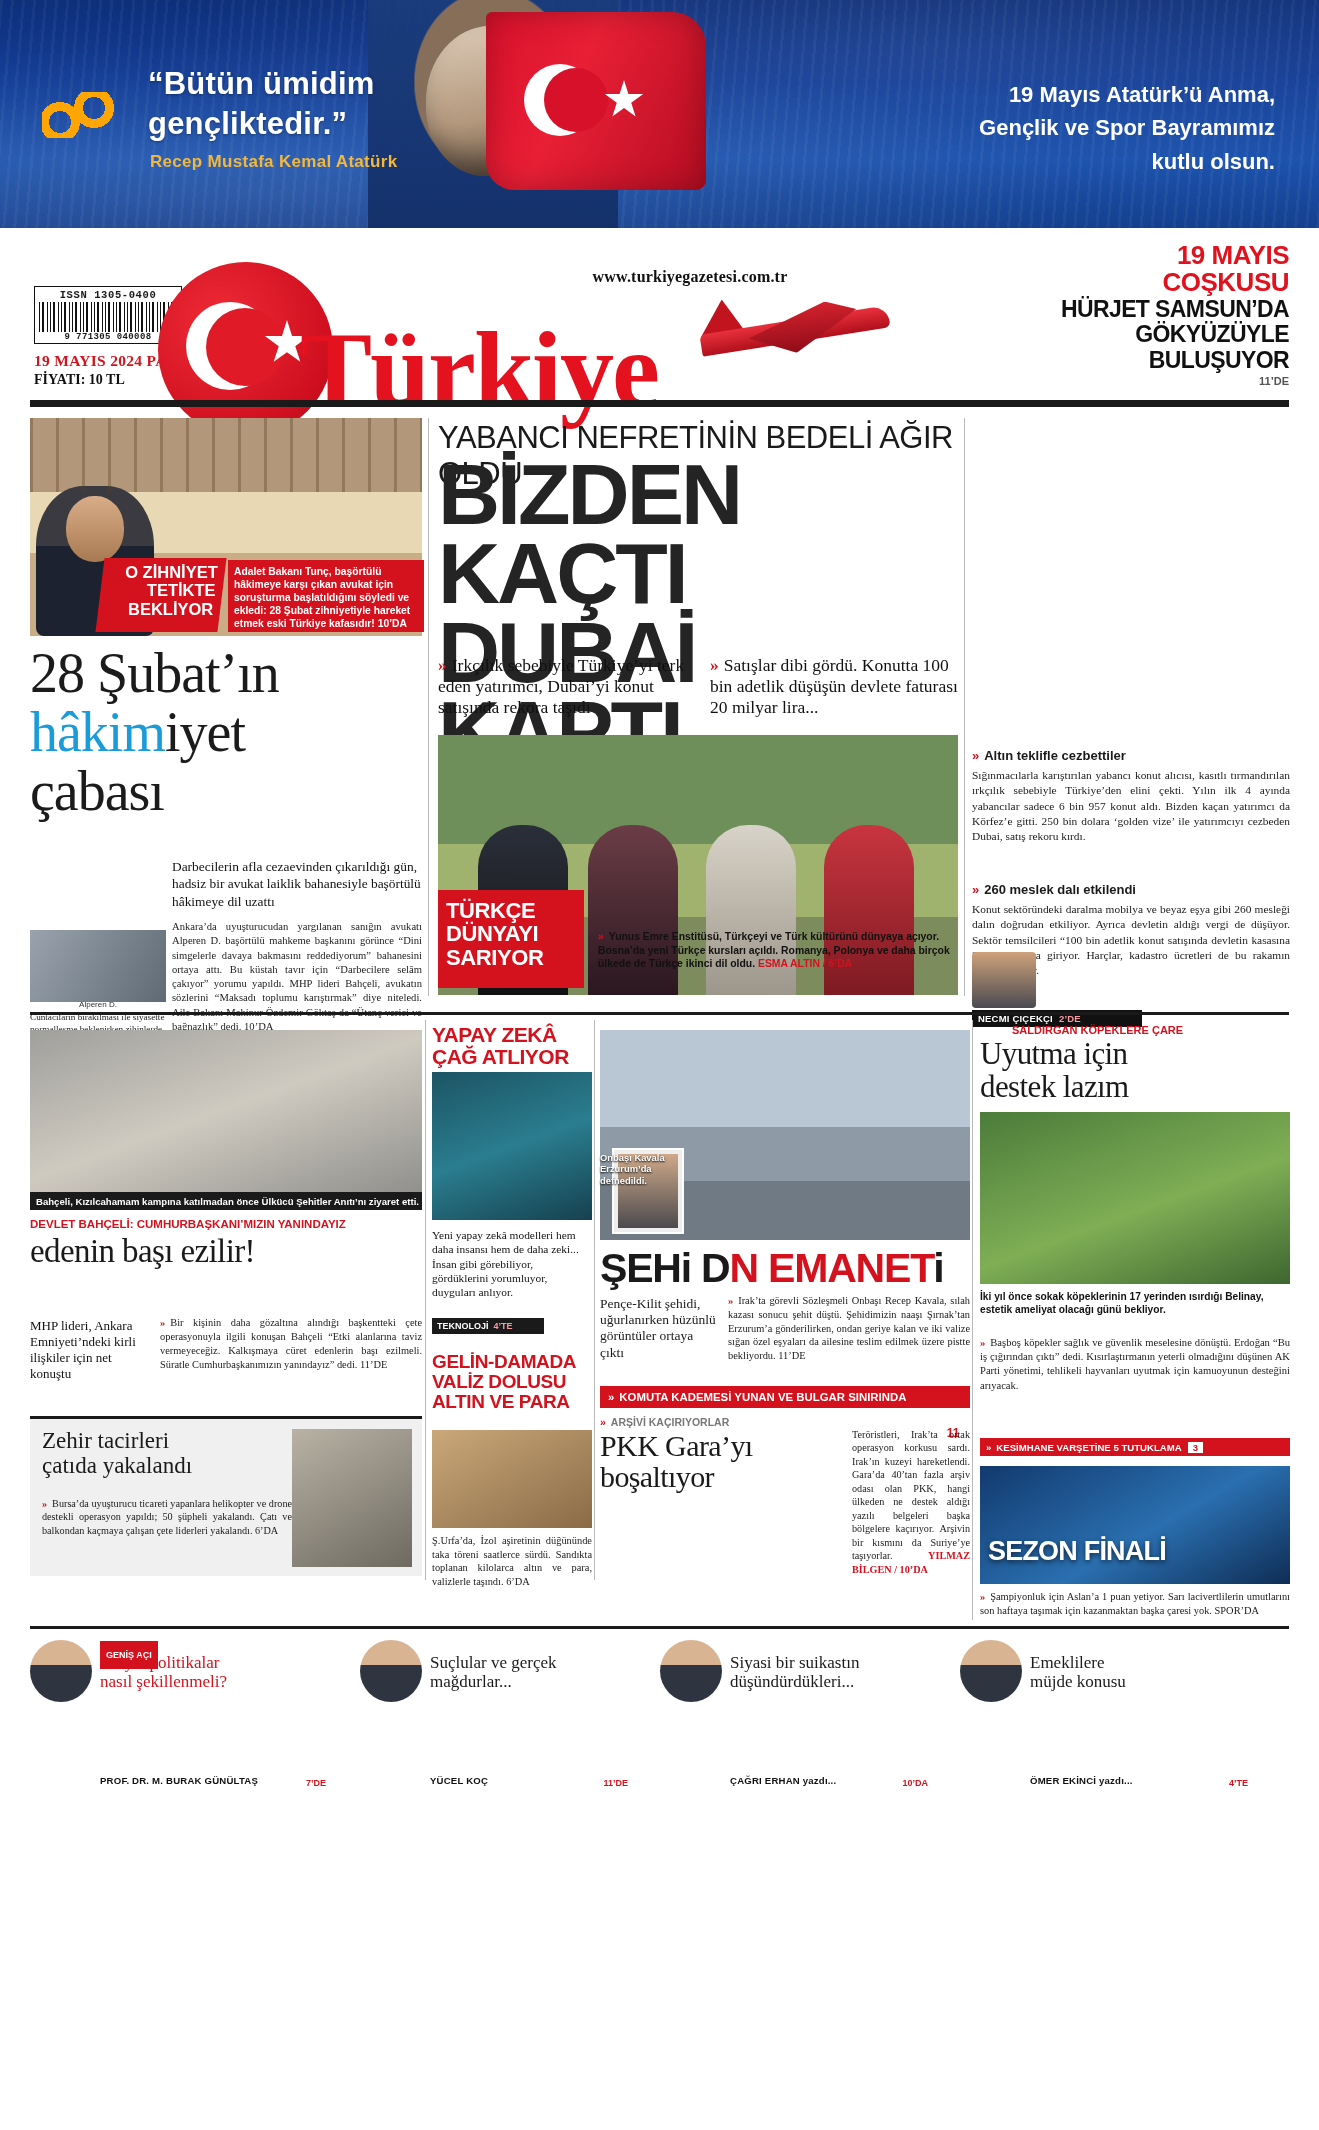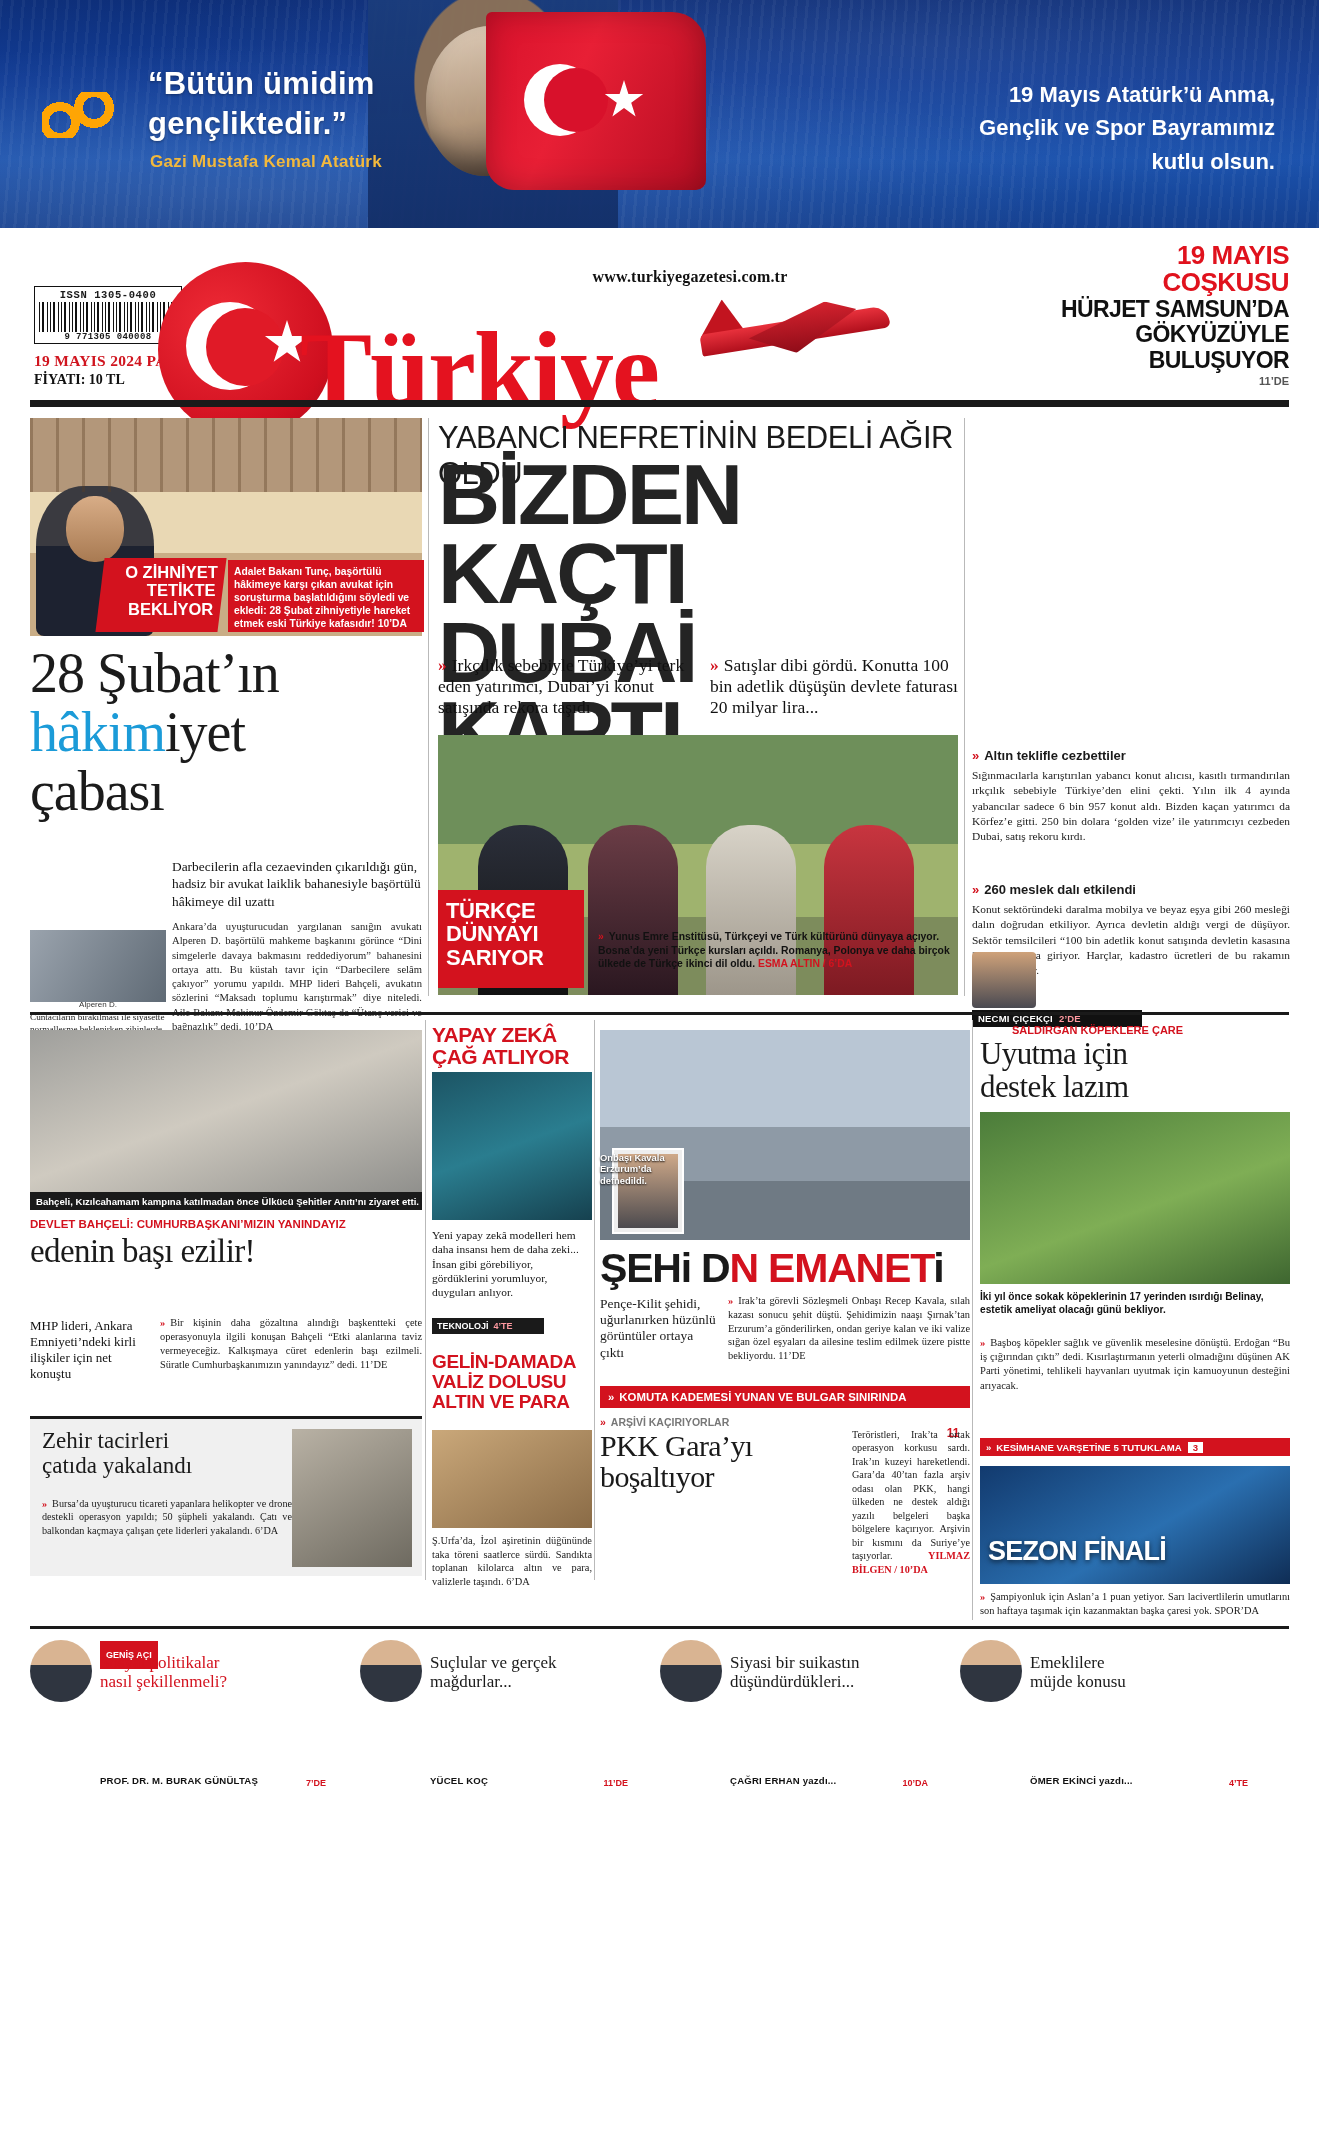--- a/index.html
+++ b/index.html
@@ -433,21 +433,21 @@
     <div class="ad-portrait"></div>
     <div class="ad-flag">
       <div class="crescent"></div>
         <div class="crescent-cut"></div>
         <div class="star"></div>
     </div>
     <div class="ad-quote">
       <span>“Bütün ümidim</span><br>
       <span>gençliktedir.”</span>
     </div>
-    <div class="ad-sign">Gazi Mustafa Kemal Atatürk</div>
+    <div class="ad-sign">Recep Mustafa Kemal Atatürk</div>
     <div class="ad-right">
       <span>19 Mayıs Atatürk’ü Anma,</span><br>
       <span>Gençlik ve Spor Bayramımız</span><br>
       <span>kutlu olsun.</span>
     </div>
   </div>
 
   <div class="masthead">
     <div class="issn-box">
       <div class="issn-text">ISSN 1305-0400</div>

